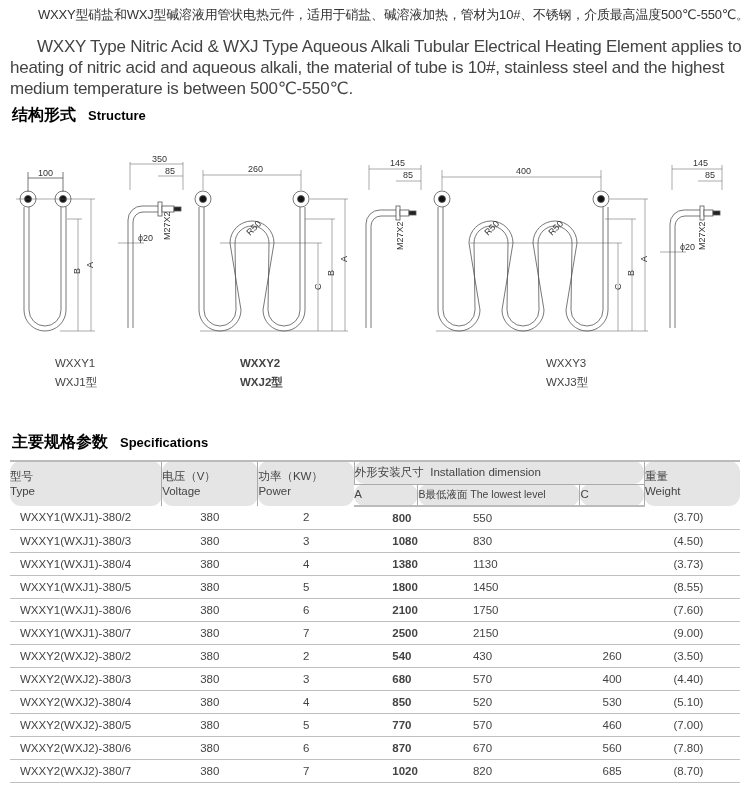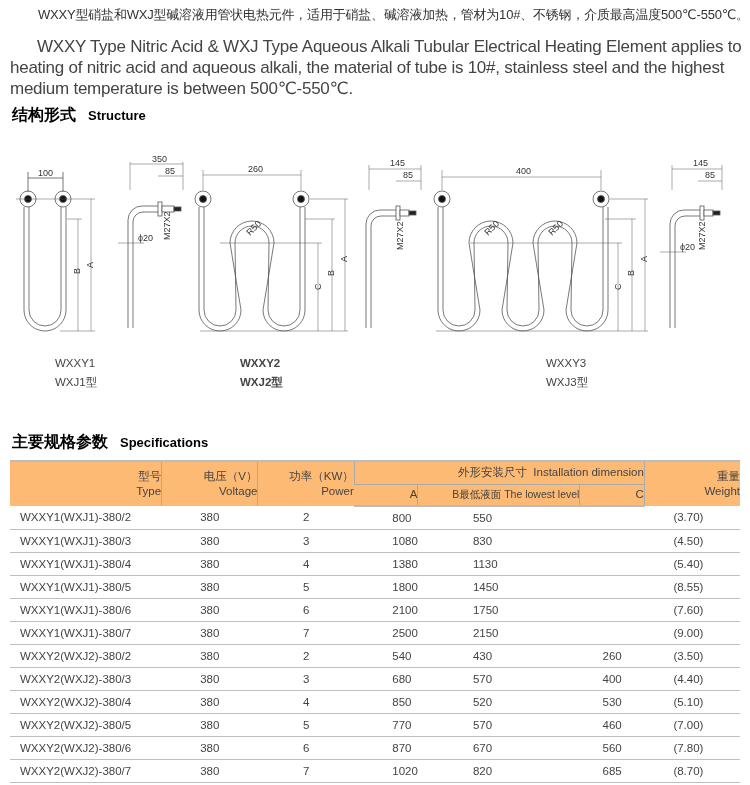--- a/index.html
+++ b/index.html
@@ -7,29 +7,29 @@
   .intro-cn { position: absolute; left: 38px; top: 6px; font-size: 13px; color: #333; letter-spacing: -0.2px; white-space: nowrap; }
   .intro-en { position: absolute; left: 10px; top: 36px; width: 736px; font-size: 17px; color: #444; line-height: 21px; text-indent: 27px; letter-spacing: -0.25px; }
   .section-title { position: absolute; left: 12px; color: #000000; white-space: nowrap; }
   .section-title .cn { font-size: 16px; font-weight: bold; }
   .section-title .en { font-size: 13px; font-weight: bold; margin-left: 12px; }
   #structure-title { top: 105px; }
   #spec-title { top: 432px; }
   svg.drawings { position: absolute; left: 0; top: 150px; }
   .model-label { position: absolute; font-size: 11.5px; color: #444; line-height: 19px; }
   table.spec { position: absolute; left: 10px; top: 460px; width: 730px; border-collapse: collapse; font-size: 11.5px; color: #444; }
-  table.spec th { background: #fdba74; font-weight: normal; color: #444; text-align: right; line-height: 15px; border-left: 1px solid #aaa; }
+  table.spec th { background: #e5e5e5; font-weight: normal; color: #444; text-align: left; line-height: 15px; border-left: 1px solid #aaa; border-radius: 11px; }
   table.spec th:first-child { border-left: none; }
   table.spec thead tr:first-child th { border-top: 2px solid #bbb; }
   table.spec thead tr:last-child th { border-bottom: 2px solid #bbb; }
   table.spec th.sub { border-top: 1px solid #aaa; height: 22px; }
   table.spec td { height: 23px; text-align: center; border-bottom: 1px solid #bfbfbf; }
   table.spec td.type { text-align: left; padding-left: 10px; }
   table.spec td.c-ba { text-align: left; padding-left: 55px; }
-  table.spec td.c-a { text-align: left; padding-left: 38px; }
+  table.spec td.c-a { text-align: left; padding-left: 38px; font-weight: bold; }
   table.spec td.c-w { text-align: left; padding-left: 29px; }
 </style>
 </head>
 <body>
 
 <div class="intro-cn">WXXY型硝盐和WXJ型碱溶液用管状电热元件，适用于硝盐、碱溶液加热，管材为10#、不锈钢，介质最高温度500℃-550℃。</div>
 <div class="intro-en">WXXY Type Nitric Acid &amp; WXJ Type Aqueous Alkali Tubular Electrical Heating Element applies to heating of nitric acid and aqueous alkali, the material of tube is 10#, stainless steel and the highest medium temperature is between 500℃-550℃.</div>
 
 <div class="section-title" id="structure-title">
   <span class="cn">结构形式</span><span class="en">Structure</span>
@@ -228,21 +228,21 @@
         <td></td>
         <td class="c-w">(4.50)</td>
       </tr>
       <tr>
         <td class="type">WXXY1(WXJ1)-380/4</td>
         <td>380</td>
         <td>4</td>
         <td class="c-a">1380</td>
         <td class="c-ba">1130</td>
         <td></td>
-        <td class="c-w">(5.40)</td>
+        <td class="c-w">(3.73)</td>
       </tr>
       <tr>
         <td class="type">WXXY1(WXJ1)-380/5</td>
         <td>380</td>
         <td>5</td>
         <td class="c-a">1800</td>
         <td class="c-ba">1450</td>
         <td></td>
         <td class="c-w">(8.55)</td>
       </tr>

